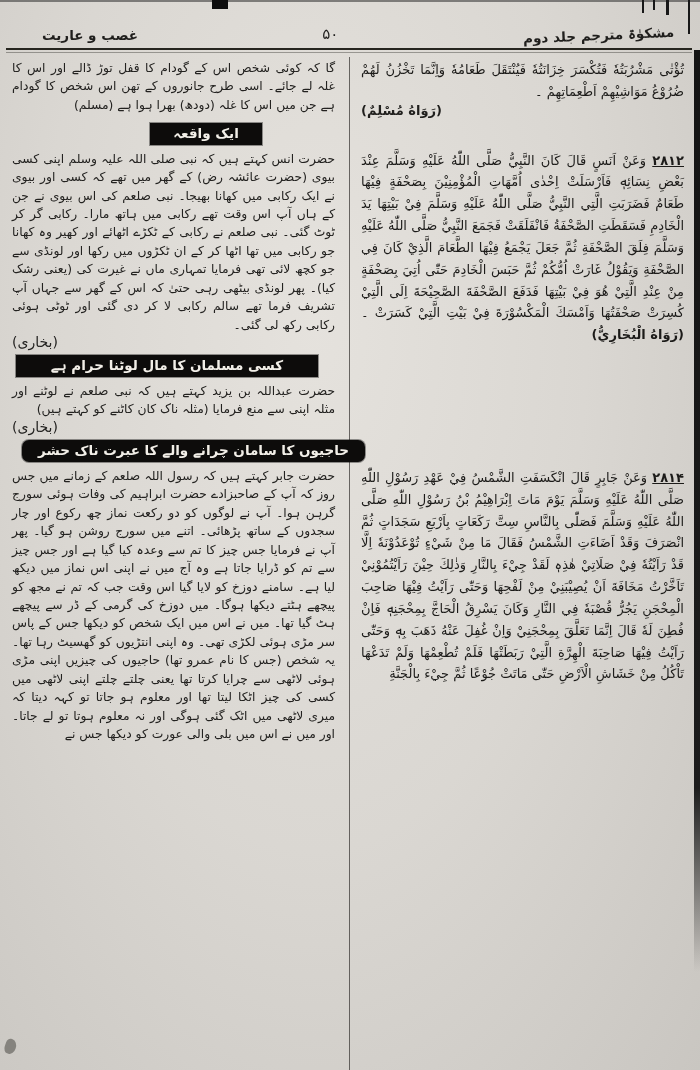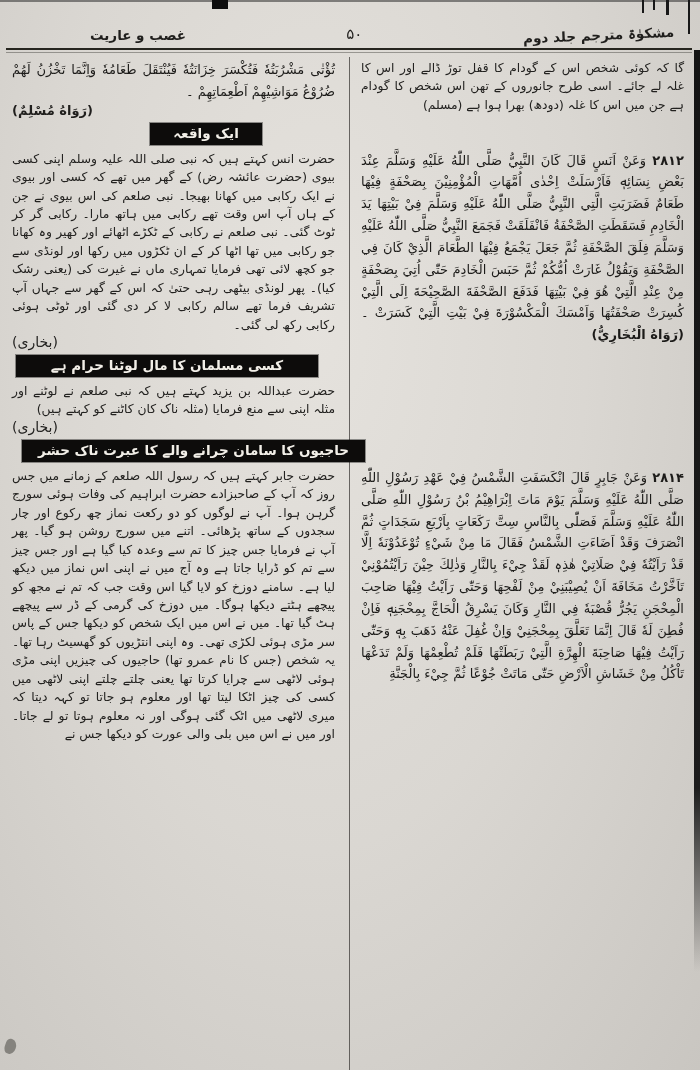--- a/index.html
+++ b/index.html
@@ -16,43 +16,43 @@
     background:linear-gradient(to bottom,#141414 0%,#1d1d1d 80%,rgba(25,25,25,0) 100%);}
   .tick{position:absolute;background:#181818;z-index:6;}
   .t1{left:642px;top:0;width:2px;height:13px;}
   .t2{left:653px;top:0;width:2px;height:10px;}
   .t3{left:666px;top:0;width:3px;height:15px;}
   .t4{left:688px;top:0;width:2px;height:34px;}
   .smudge{position:absolute;left:5px;bottom:16px;width:11px;height:15px;border-radius:40% 60% 55% 45%;
     background:rgba(75,72,68,.55);transform:rotate(18deg);z-index:6;}
 
   header{display:flex;justify-content:space-between;align-items:flex-end;padding:25px 26px 5px 42px;}
-  .hdr-left{font-size:13.5px;font-weight:bold;letter-spacing:.5px;margin-left:48px;}
+  .hdr-left{font-size:13.5px;font-weight:bold;letter-spacing:.5px;}
   .hdr-center{font-size:15px;font-weight:normal;}
   .hdr-right{font-size:13.5px;font-weight:bold;transform:rotate(-2.5deg);}
   .rule{margin:0 8px 0 6px;height:5px;border-top:2px solid #26251f;border-bottom:1px solid rgba(45,44,40,.4);}
 
   .divider-v{position:absolute;top:57px;bottom:0;left:349px;width:1px;background:rgba(60,58,55,.75);z-index:1;}
 
   main{position:relative;padding:6px 16px 0 12px;}
   .row{display:grid;grid-template-columns:1fr 1fr;column-gap:26px;direction:ltr;}
   .col{direction:rtl;min-width:0;}
   .urdu{font-size:12.3px;line-height:1.5;text-align:justify;color:#232220;}
   .arabic{font-size:13px;line-height:1.68;text-align:justify;color:#1c1b19;}
-  .hnum{font-weight:bold;}
+  .hnum{font-weight:bold;text-decoration:underline;}
   .asrc{font-weight:bold;}
   .src-left{text-align:left;font-size:14px;color:#232220;direction:rtl;}
   .ar-src-line{text-align:left;font-size:13px;font-weight:bold;direction:rtl;}
 
   .band-row{position:relative;z-index:3;display:flex;margin:5px 0;direction:ltr;align-items:flex-end;}
   .band{background:#0d0c0b;color:#f2efe8;font-weight:bold;font-size:13.5px;
     padding:2px 16px 4px;text-align:center;direction:rtl;box-shadow:0 0 0 1px rgba(10,10,10,.4);}
   .band-h1{margin-left:138px;min-width:112px;}
   .band-h2{margin-left:4px;min-width:302px;}
-  .band-h3{margin-left:10px;min-width:324px;}
+  .band-h3{margin-left:10px;min-width:324px;border-radius:7px;}
 </style>
 </head>
 <body>
 
 <div class="page">
 
   <div class="scan-topline"></div>
   <div class="scan-tab"></div>
   <div class="scan-strip-right"></div>
   <div class="tick t1"></div>
@@ -67,25 +67,25 @@
     <span class="hdr-right">مشکوٰۃ مترجم جلد دوم</span>
   </header>
   <div class="rule"></div>
 
   <div class="divider-v"></div>
 
   <main>
 
     <section class="row">
       <div class="col">
+        <p class="urdu">گا کہ کوئی شخص اس کے گودام کا قفل توڑ ڈالے اور اس کا غلہ لے جائے۔ اسی طرح جانوروں کے تھن اس شخص کا گودام ہے جن میں اس کا غلہ (دودھ) بھرا ہوا ہے (مسلم)</p>
+      </div>
+      <div class="col">
         <p class="arabic">تُؤْتٰى مَشْرُبَتُهٗ فَتُكْسَرَ خِزَانَتُهٗ فَيُنْتَقَلَ طَعَامُهٗ وَاِنَّمَا تَخْزُنُ لَهُمْ ضُرُوْعُ مَوَاشِيْهِمْ اَطْعِمَاتِهِمْ ۔</p>
         <div class="ar-src-line">(رَوَاهُ مُسْلِمٌ)</div>
-      </div>
-      <div class="col">
-        <p class="urdu">گا کہ کوئی شخص اس کے گودام کا قفل توڑ ڈالے اور اس کا غلہ لے جائے۔ اسی طرح جانوروں کے تھن اس شخص کا گودام ہے جن میں اس کا غلہ (دودھ) بھرا ہوا ہے (مسلم)</p>
       </div>
     </section>
 
     <div class="band-row">
       <div class="band band-h1">ایک واقعہ</div>
     </div>
 
     <section class="row">
       <div class="col">
         <p class="urdu">حضرت انس کہتے ہیں کہ نبی صلی اللہ علیہ وسلم اپنی کسی بیوی (حضرت عائشہ رض) کے گھر میں تھے کہ کسی اور بیوی نے ایک رکابی میں کھانا بھیجا۔ نبی صلعم کی اس بیوی نے جن کے ہاں آپ اس وقت تھے رکابی میں ہاتھ مارا۔ رکابی گر کر ٹوٹ گئی۔ نبی صلعم نے رکابی کے ٹکڑے اٹھائے اور کھیر وہ کھانا جو رکابی میں تھا اٹھا کر کے ان ٹکڑوں میں رکھا اور لونڈی سے جو کچھ لائی تھی فرمایا تمہاری ماں نے غیرت کی (یعنی رشک کیا)۔ پھر لونڈی بیٹھی رہی حتیٰ کہ اس کے گھر سے جہاں آپ تشریف فرما تھے سالم رکابی لا کر دی گئی اور ٹوٹی ہوئی رکابی رکھ لی گئی۔</p>

